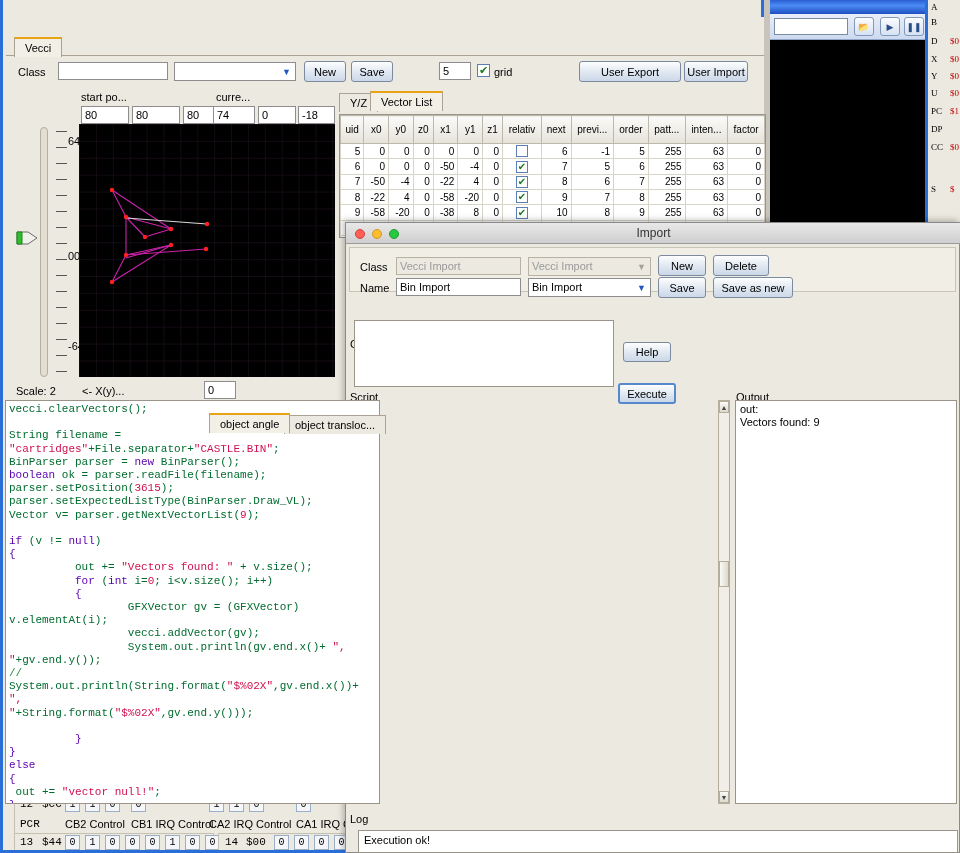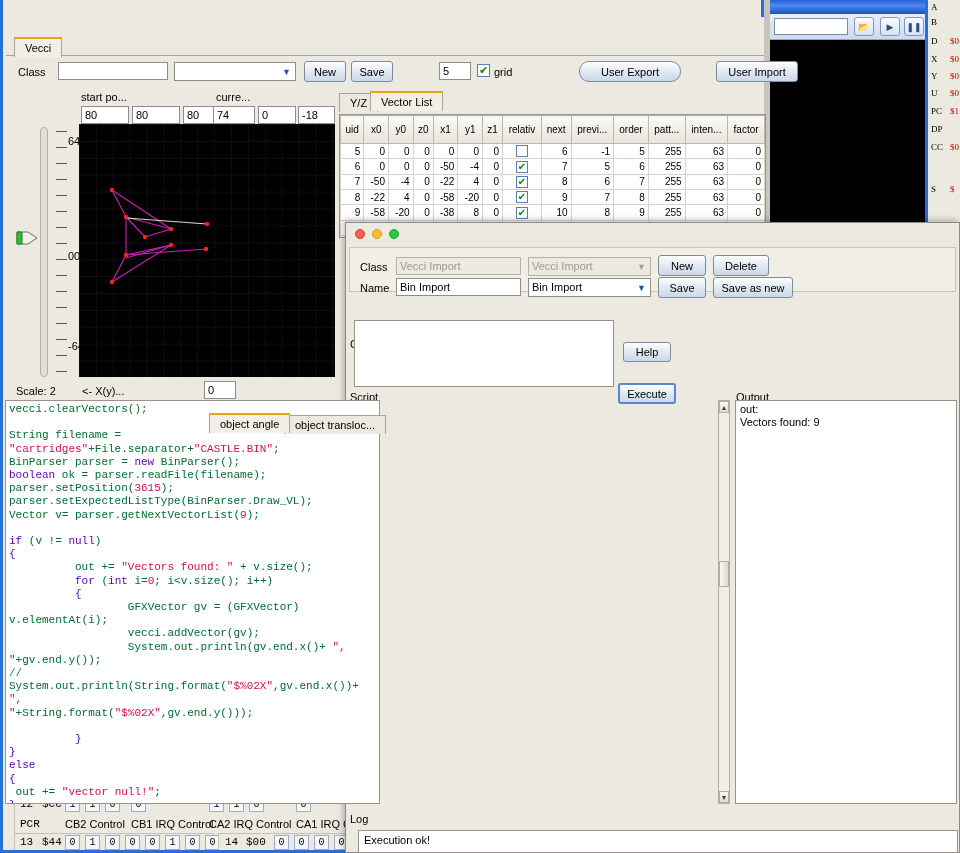--- a/index.html
+++ b/index.html
@@ -177,22 +177,22 @@
     <input class="tf" style="left: 52px; top: 45px; width: 110px;" value="">
     <div class="combo" style="left:168px;top:45px;width:122px;">
       <span></span>
       <span class="arw">▼</span>
     </div>
     <div class="btn" style="left:298px;top:44px;width:42px;height:21px;">New</div>
     <div class="btn" style="left:345px;top:44px;width:42px;height:21px;">Save</div>
     <input class="tf" style="left: 433px; top: 45px; width: 32px;" value="5">
     <div class="cb on" style="left:471px;top:47px;"></div>
     <div class="lbl" style="left:488px;top:49px;">grid</div>
-    <div class="btn" style="left:573px;top:44px;width:102px;height:21px;border-radius:10px;">User Export</div>
-    <div class="btn" style="left:678px;top:44px;width:82px;height:21px;margin-left:32px;">User Import</div>
+    <div class="btn" style="left:573px;top:44px;width:102px;height:21px;">User Export</div>
+    <div class="btn" style="left:678px;top:44px;width:64px;height:21px;">User Import</div>
 
     <div class="lbl" style="left:75px;top:74px;">start po...</div>
     <div class="lbl" style="left:210px;top:74px;">curre...</div>
     <input class="tf" style="left: 75px; top: 89px; width: 48px;" value="80">
     <input class="tf" style="left: 126px; top: 89px; width: 48px;" value="80">
     <input class="tf" style="left: 177px; top: 89px; width: 48px;" value="80">
     <input class="tf" style="left: 207px; top: 89px; width: 42px;" value="74">
     <input class="tf" style="left: 252px; top: 89px; width: 38px;" value="0">
     <input class="tf" style="left: 292px; top: 89px; width: 37px;" value="-18">
 
@@ -676,20 +676,23 @@
     <div class="regaddr" style="left:240px;top:179px;">$00</div>
     <div class="bit" style="left:268px;top:178px;">0</div>
     <div class="bit" style="left:288px;top:178px;">0</div>
     <div class="bit" style="left:308px;top:178px;">0</div>
     <div class="bit" style="left:328px;top:178px;">0</div>
     <div class="bit" style="left:348px;top:178px;">0</div>
   </div>
 </div>
 
 <div id="import">
+  <div id="imp-title">
+    <span>Import</span>
+  </div>
   <div class="mac" style="left:9px;background:#ff5f57;border:1px solid #d04038;"></div>
   <div class="mac" style="left:26px;background:#ffbd2e;border:1px solid #d09a22;"></div>
   <div class="mac" style="left:43px;background:#28c940;border:1px solid #1e9e31;"></div>
 
   <div id="imp-head"></div>
   <div class="lbl" style="left:14px;top:38px;">Class</div>
   <input class="tf dis" style="left: 50px; top: 34px; width: 125px;" readonly="" value="Vecci Import">
   <div class="combo dis" style="left:182px;top:34px;width:123px;">
     <span>Vecci Import</span>
     <span class="arw">▼</span>

